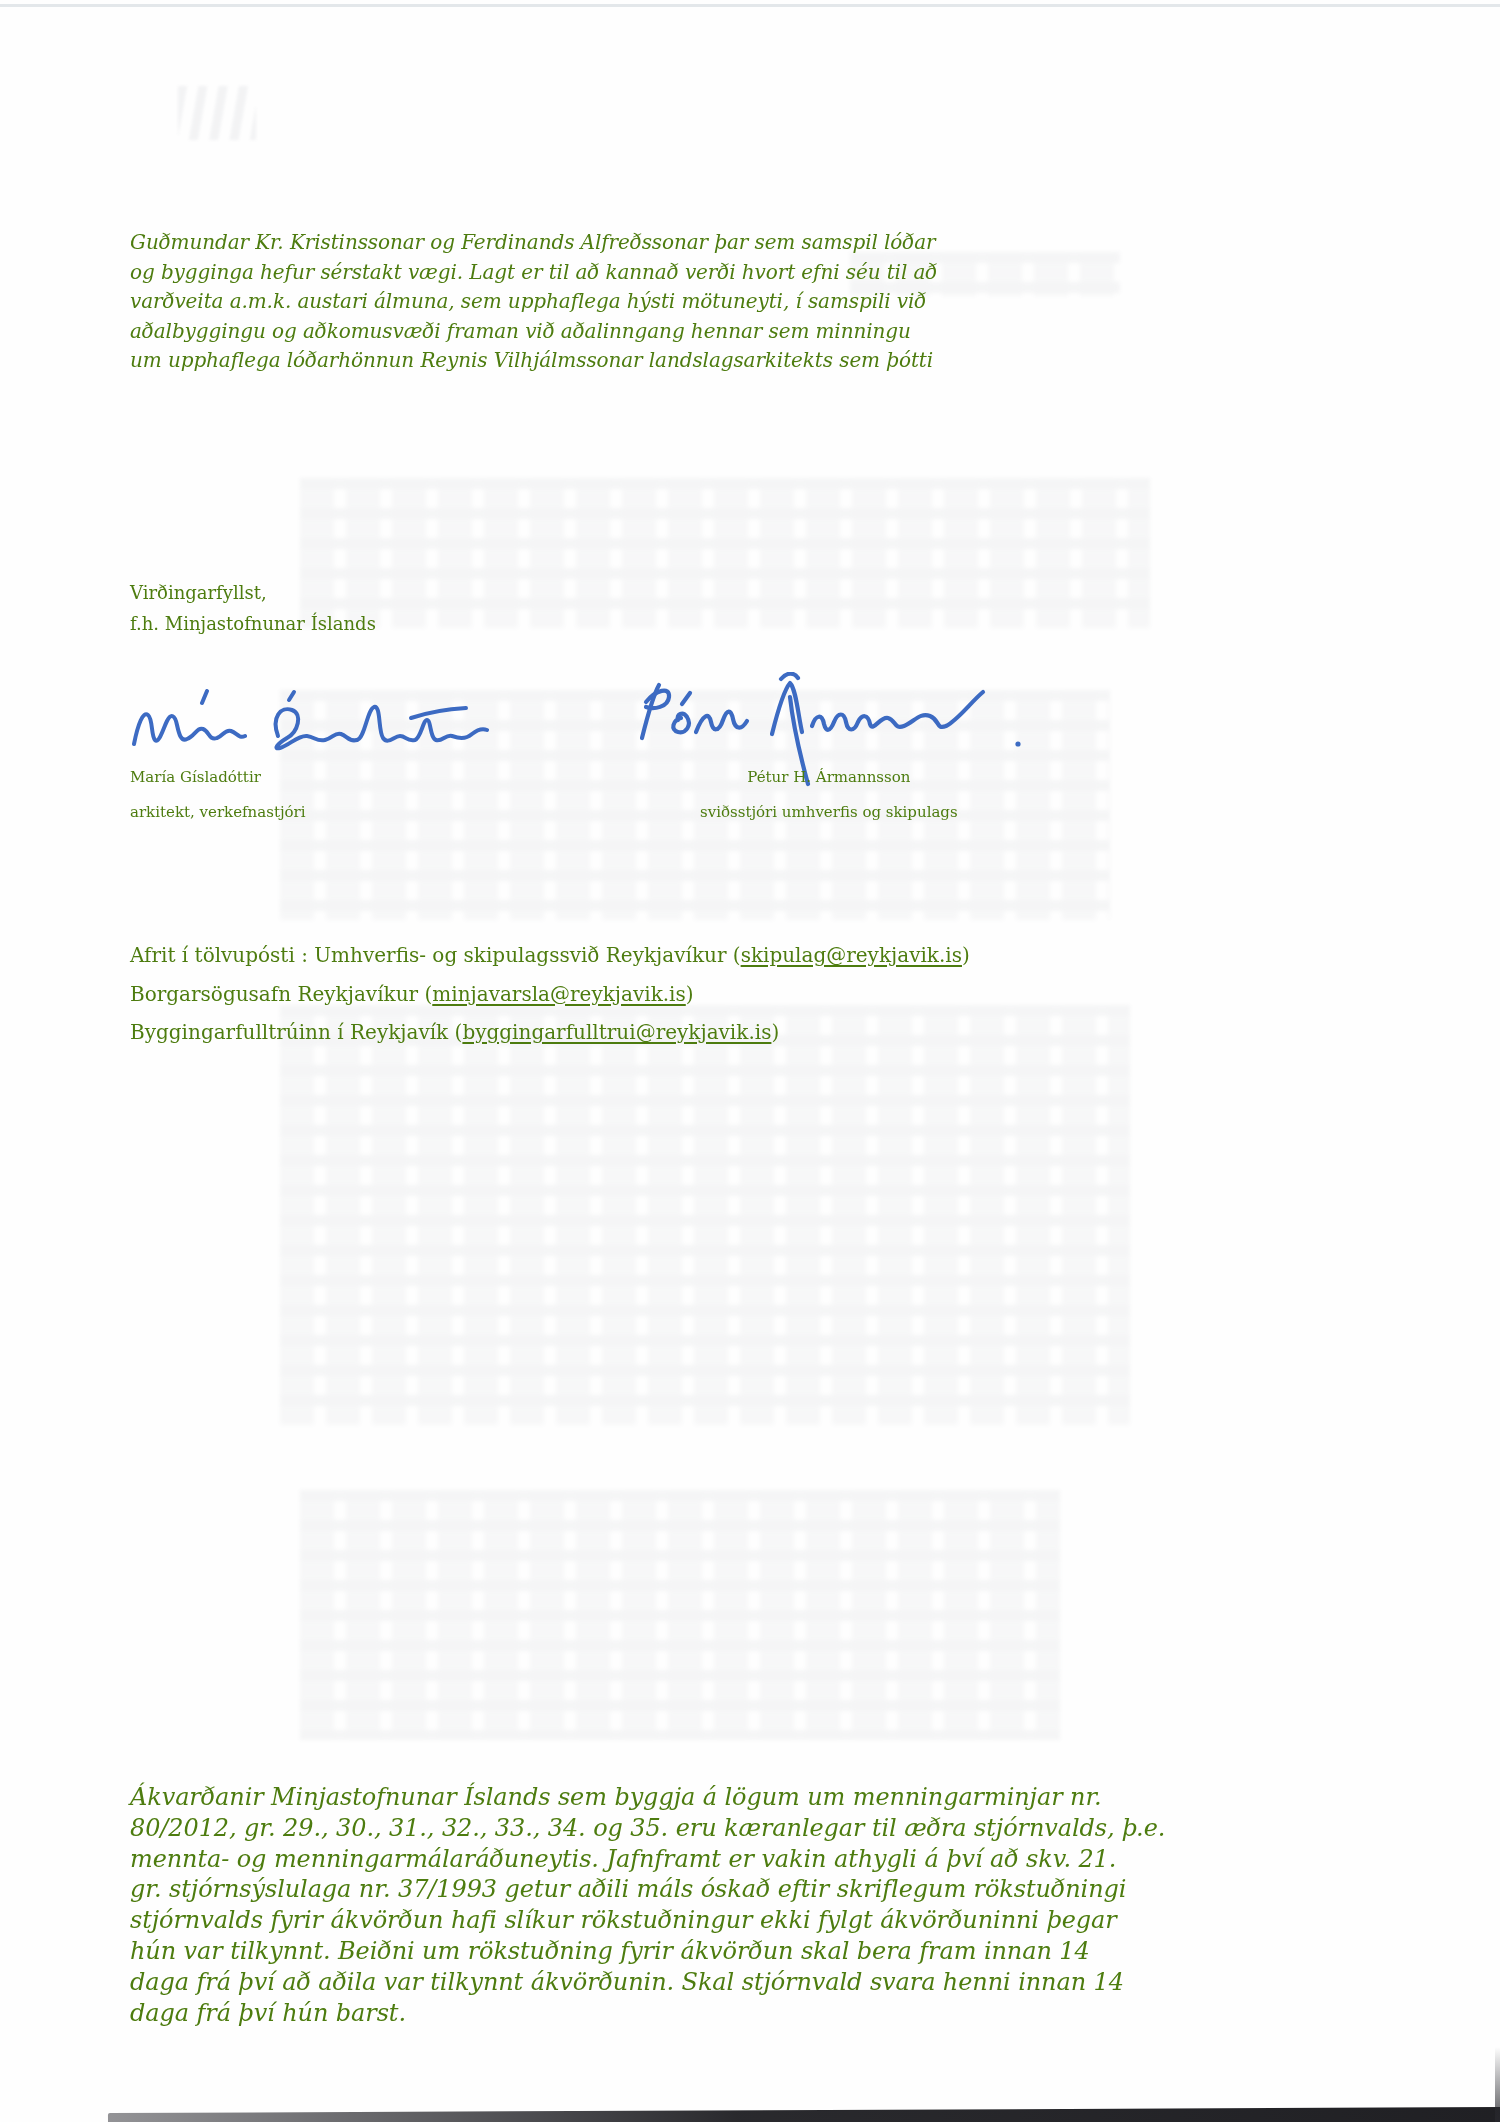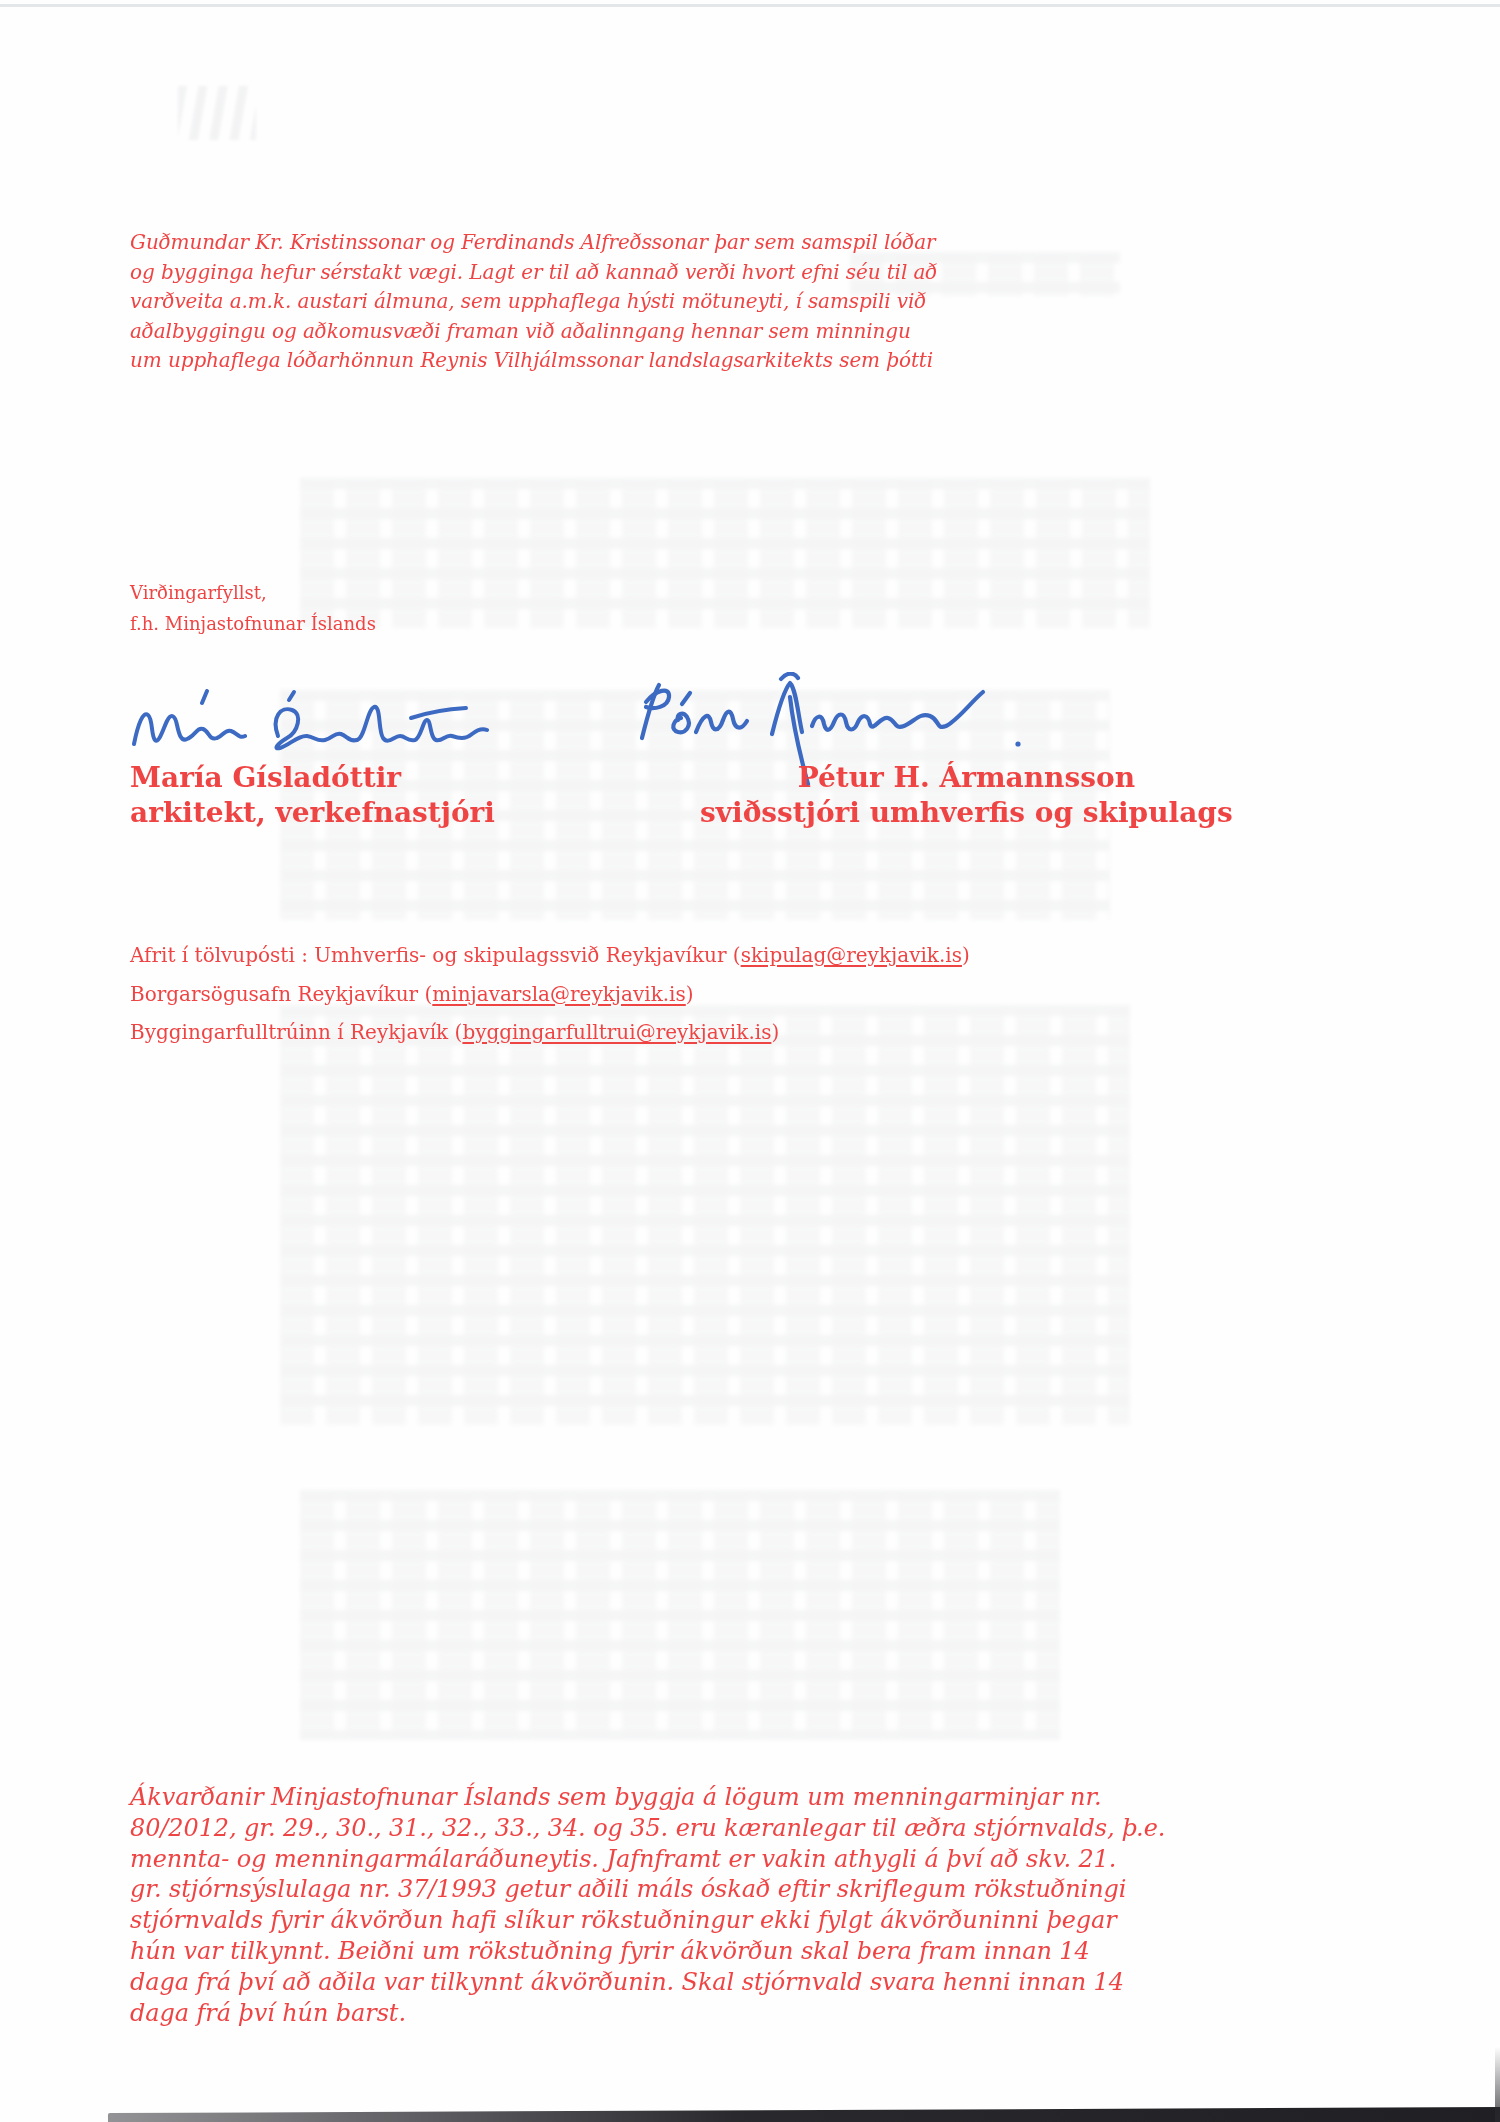--- a/index.html
+++ b/index.html
@@ -2,21 +2,21 @@
 <html><head>
 <meta charset="utf-8">
 <style>
   html,body{margin:0;padding:0;background:#ffffff;}
   .page{
     position:relative;
     width:1500px;height:2122px;
     background:#fefefe;
     overflow:hidden;
     font-family:"DejaVu Serif","Liberation Serif",serif;
-    color:#ef4444;
+    color:#4d7c0f;
   }
   
   .scan-top-line{position:absolute;left:0;top:4px;width:100%;height:3px;background:#e3e7ea;}
   .scan-bottom-bar{
     position:absolute;left:108px;right:-6px;bottom:0;height:15px;
     background:linear-gradient(to right, rgba(90,90,95,.65), rgba(30,30,34,.95) 45%, rgba(20,20,24,.95));
     transform:rotate(-0.25deg);transform-origin:right bottom;border-radius:2px 0 0 0;
   }
   .scan-right-edge{
     position:absolute;right:0;bottom:0;width:5px;height:75px;
@@ -37,21 +37,21 @@
     position:absolute;left:130px;top:228px;
     font-style:italic;font-size:20px;line-height:29.5px;
     letter-spacing:-0.1px;white-space:nowrap;
   }
   .closing{
     position:absolute;left:130px;top:577px;
     font-size:18px;line-height:31px;white-space:nowrap;
   }
   .sig-svg{position:absolute;pointer-events:none;}
   .printed-name{
-    position:absolute;font-size:28px;line-height:35px;white-space:nowrap;font-weight:bold;
+    position:absolute;font-size:15px;line-height:35px;white-space:nowrap;
   }
   .cc-block{
     position:absolute;left:130px;top:936px;
     font-size:20px;line-height:38.5px;white-space:nowrap;
   }
   .cc-block .email{text-decoration:underline;text-underline-offset:3px;}
   .footnote{
     position:absolute;left:130px;top:1782px;
     font-style:italic;font-size:24px;line-height:30.8px;
     letter-spacing:-0.1px;white-space:nowrap;

